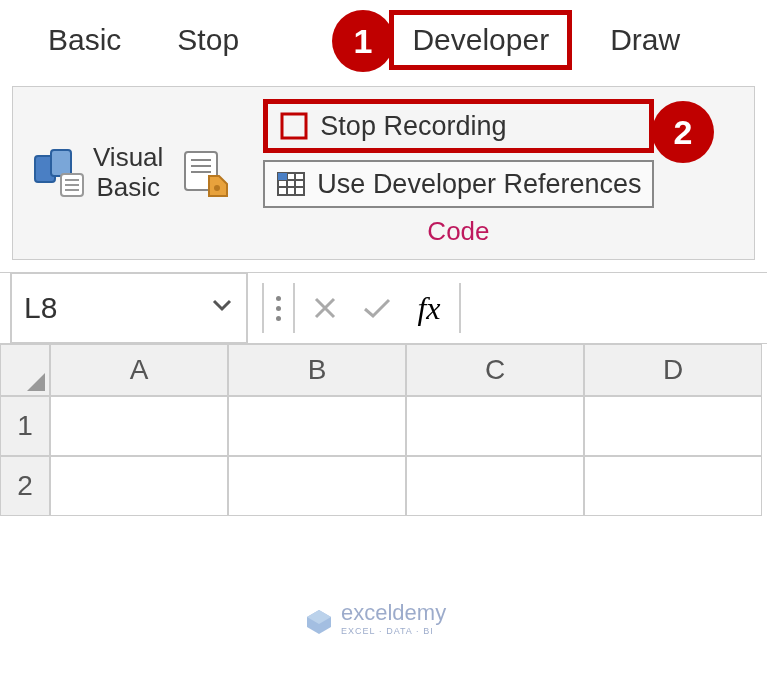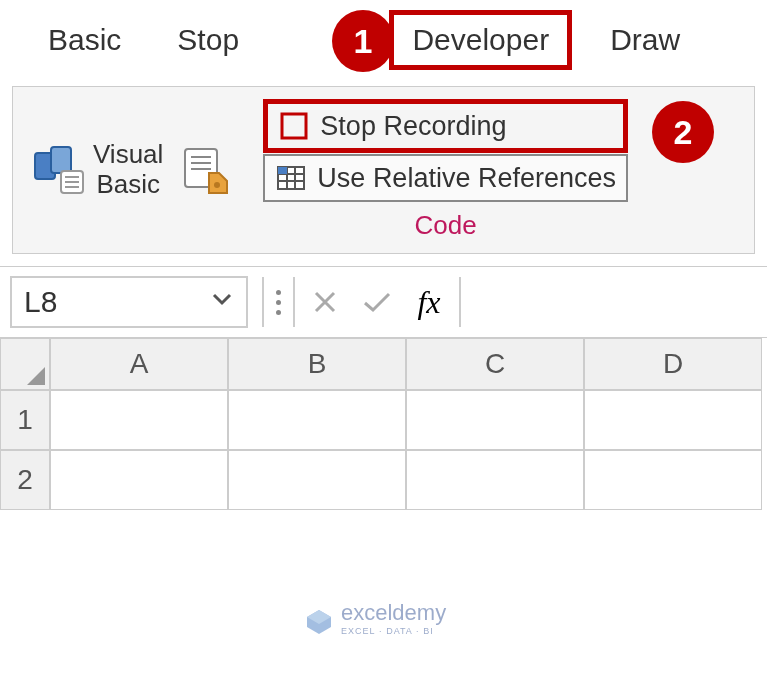--- a/index.html
+++ b/index.html
@@ -7,31 +7,31 @@
     
     .tabs { display: flex; align-items: center; height: 80px; padding-left: 30px; gap: 20px; position: relative; }
     .tab { font-size: 30px; color: #333; padding: 8px 18px; cursor: pointer; position: relative; }
     .tab.active { border: 5px solid #c00000; }
     
     .ribbon { background: #f5f5f5; border: 1px solid #ccc; margin: 6px 12px; padding: 12px 0; display: flex; position: relative; }
     .ribbon-large { display: flex; gap: 8px; padding: 0 14px; }
     .large-btn { display: flex; flex-direction: row; align-items: center; gap: 6px; cursor: pointer; padding: 4px; }
     .large-btn-label { font-size: 26px; color: #333; text-align: center; line-height: 1.15; }
     
-    .ribbon-small { display: flex; flex-direction: column; gap: 1px; padding: 0 10px; }
+    .ribbon-small { display: flex; flex-direction: column; gap: 7px; padding: 0 10px; }
     .small-btn { display: flex; align-items: center; gap: 10px; padding: 6px 10px; cursor: pointer; }
     .small-btn.highlighted { border: 5px solid #c00000; }
     .small-btn.selected { border: 2px solid #888; background: #fafafa; }
     .small-btn-label { font-size: 27px; color: #333; }
     .group-label { font-size: 26px; color: #be185d; text-align: center; margin-top: 8px; }
     
     .callout { position: absolute; width: 62px; height: 62px; border-radius: 50%; background: #c00000; color: #fff; font-size: 34px; font-weight: bold; display: flex; align-items: center; justify-content: center; z-index: 10; }
     
     .formula-bar { display: flex; align-items: center; height: 72px; border-top: 1px solid #ccc; border-bottom: 1px solid #ccc; margin-top: 12px; }
-    .name-box { width: 238px; display: flex; align-items: center; border: 2px solid #ccc; height: 52px; margin: 0 10px; padding: 0 12px; }
+    .name-box { width: 238px; display: flex; align-items: center; border: 2px solid #ccc; height: 72px; margin: 0 10px; padding: 0 12px; }
     .name-box-text { font-size: 30px; color: #333; flex: 1; }
     .name-box-arrow { font-size: 28px; color: #555; }
     .fb-divider { width: 2px; height: 50px; background: #ccc; margin: 0 4px; }
     .fb-btn { width: 52px; height: 52px; display: flex; align-items: center; justify-content: center; color: #888; font-size: 30px; cursor: pointer; }
     .fb-dots { display: flex; flex-direction: column; gap: 5px; padding: 0 8px; }
     .fb-dots span { width: 5px; height: 5px; background: #888; border-radius: 50%; }
     
     .grid { display: flex; flex-direction: column; margin-top: 0; }
     .col-headers { display: flex; height: 52px; }
     .corner { width: 50px; border: 1px solid #ccc; background: #f0f0f0; position: relative; }
@@ -93,21 +93,21 @@
       </div>
       <div class="small-btn selected">
         <svg width="32" height="32" viewBox="0 0 32 32">
           <rect x="3" y="5" width="26" height="22" fill="#fff" stroke="#555" stroke-width="2"></rect>
           <line x1="3" y1="12" x2="29" y2="12" stroke="#555" stroke-width="2"></line>
           <line x1="3" y1="19" x2="29" y2="19" stroke="#555" stroke-width="2"></line>
           <line x1="12" y1="5" x2="12" y2="27" stroke="#555" stroke-width="2"></line>
           <line x1="20" y1="5" x2="20" y2="27" stroke="#555" stroke-width="2"></line>
           <rect x="3" y="5" width="9" height="7" fill="#4a7fc4"></rect>
         </svg>
-        <span class="small-btn-label">Use Relative References</span>
+        <span class="small-btn-label">Use Developer References</span>
       </div>
     </div>
     <div class="group-label">Code</div>
   </div>
 
   <div class="callout" style="right:40px; top:14px;">2</div>
 </div>
 
 <div class="formula-bar">
   <div class="name-box">

